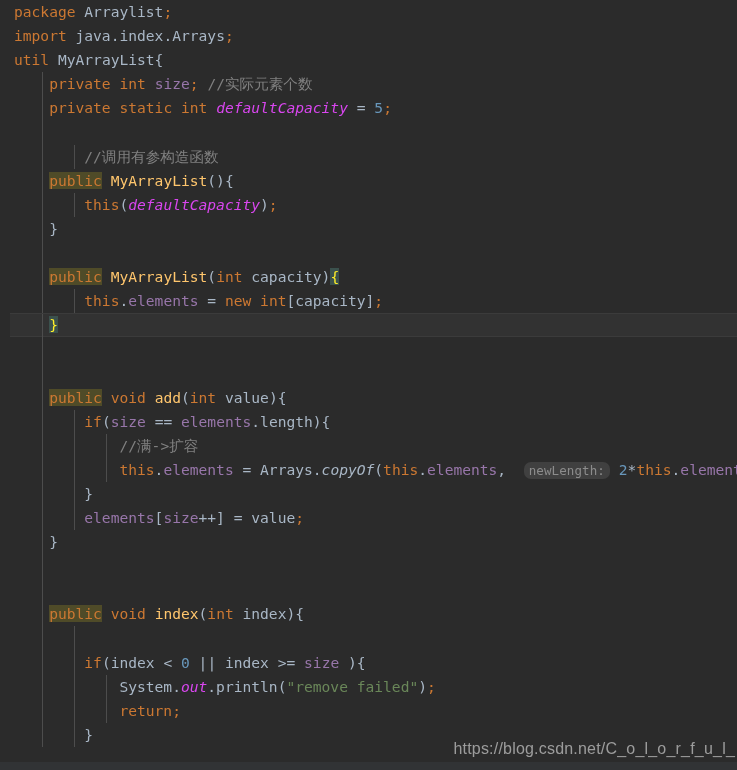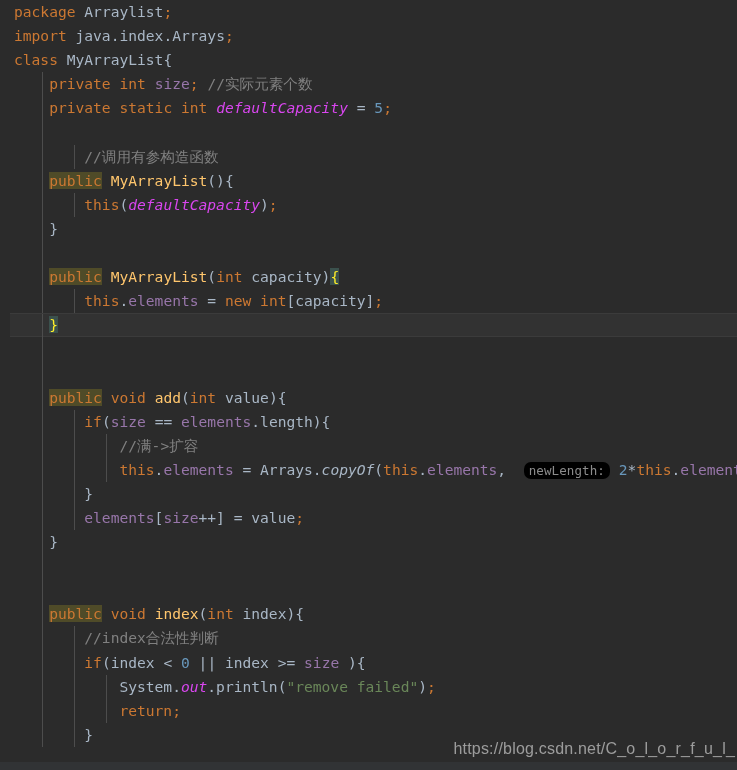--- a/index.html
+++ b/index.html
@@ -85,21 +85,21 @@
   .semi  { color: #cc7832; }              
   .cls   { color: #a9b7c6; }              
 
   
   .hl-ident { background: #4f4b28; }
   
   .hl-brace { background: #3b514d; color: #ffef28; }
 
   
   .param-hint {
-    background: #000000;
+    background: #404040;
     color: #8c8c8c;
     border-radius: 7px;
     padding: 1px 5px 1px 5px;
     font-size: 12.5px;
     letter-spacing: 0.1px;
   }
 
   
   .watermark {
     position: absolute;
@@ -129,21 +129,21 @@
 <div id="editor">
 
   <div class="gutter"></div>
 
   <div class="code-surface">
 
     <div class="line"><span class="kw">package</span> <span class="txt">Arraylist</span><span class="semi">;</span></div>
 
     <div class="line"><span class="kw">import</span> <span class="txt">java</span><span class="txt">.</span><span class="txt">index</span><span class="txt">.</span><span class="txt">Arrays</span><span class="semi">;</span></div>
 
-    <div class="line"><span class="kw">class</span> <span class="cls">MyArrayList</span><span class="txt">{</span></div>
+    <div class="line"><span class="kw">util</span> <span class="cls">MyArrayList</span><span class="txt">{</span></div>
 
 
     <div class="line"><span class="guide" style="left:32px"></span>    <span class="kw">private</span> <span class="kw">int</span> <span class="fld">size</span><span class="semi">;</span> <span class="cmt">//实际元素个数</span></div>
 
     <div class="line"><span class="guide" style="left:32px"></span>    <span class="kw">private</span> <span class="kw">static</span> <span class="kw">int</span> <span class="sfld">defaultCapacity</span> <span class="txt">=</span> <span class="num">5</span><span class="semi">;</span></div>
 
     <div class="line"><span class="guide" style="left:32px"></span></div>
 
     <div class="line"><span class="guide" style="left:32px"></span><span class="guide" style="left:64px"></span>        <span class="cmt">//调用有参构造函数</span></div>
 
@@ -178,21 +178,21 @@
     <div class="line"><span class="guide" style="left:32px"></span><span class="guide" style="left:64px"></span>        <span class="fld">elements</span><span class="txt">[</span><span class="fld">size</span><span class="txt">++] =</span> <span class="txt">value</span><span class="semi">;</span></div>
 
     <div class="line"><span class="guide" style="left:32px"></span>    <span class="txt">}</span></div>
 
     <div class="line"><span class="guide" style="left:32px"></span></div>
 
     <div class="line"><span class="guide" style="left:32px"></span></div>
 
     <div class="line"><span class="guide" style="left:32px"></span>    <span class="kw hl-ident">public</span> <span class="kw">void</span> <span class="mth">index</span><span class="txt">(</span><span class="kw">int</span> <span class="txt">index</span><span class="txt">){</span></div>
 
-    <div class="line"><span class="guide" style="left:32px"></span><span class="guide" style="left:64px"></span>        <span class="cmt">//index合法性判断</span></div>
+    <div class="line"><span class="guide" style="left:32px"></span><span class="guide" style="left:64px"></span>        </div>
 
     <div class="line"><span class="guide" style="left:32px"></span><span class="guide" style="left:64px"></span>        <span class="kw">if</span><span class="txt">(</span><span class="txt">index</span> <span class="txt">&lt;</span> <span class="num">0</span> <span class="txt">||</span> <span class="txt">index</span> <span class="txt">&gt;=</span> <span class="fld">size</span> <span class="txt">){</span></div>
 
     <div class="line"><span class="guide" style="left:32px"></span><span class="guide" style="left:64px"></span><span class="guide" style="left:96px"></span>            <span class="txt">System</span><span class="txt">.</span><span class="sfld">out</span><span class="txt">.</span><span class="txt">println</span><span class="txt">(</span><span class="str">"remove failed"</span><span class="txt">)</span><span class="semi">;</span></div>
 
     <div class="line"><span class="guide" style="left:32px"></span><span class="guide" style="left:64px"></span><span class="guide" style="left:96px"></span>            <span class="kw">return</span><span class="semi">;</span></div>
 
     <div class="line"><span class="guide" style="left:32px"></span><span class="guide" style="left:64px"></span>        <span class="txt">}</span></div>
 
   </div>

